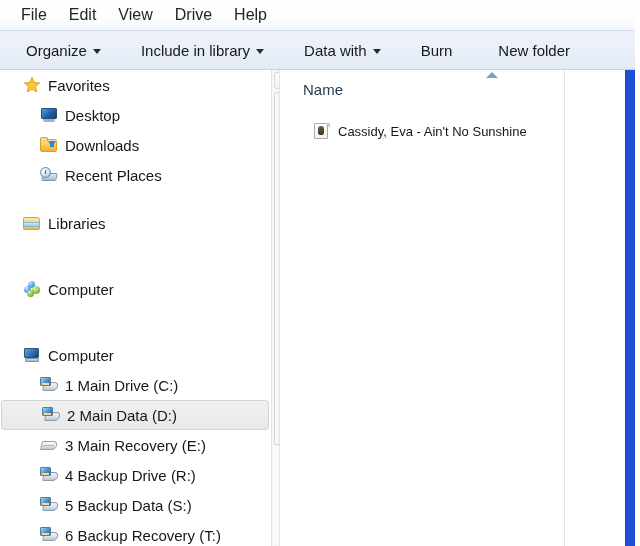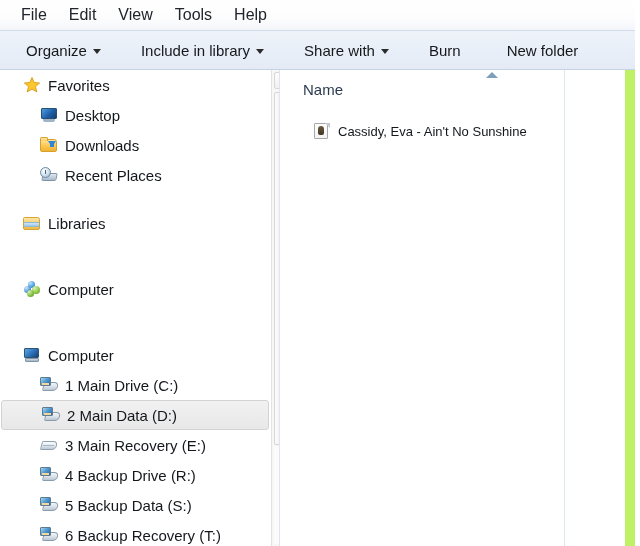--- a/index.html
+++ b/index.html
@@ -13,21 +13,21 @@
     background: #ffffff;
     font-family: "Liberation Sans", sans-serif;
     color: #1b1b1b;
     -webkit-font-smoothing: antialiased;
   }
   .window {
     position: relative;
     width: 635px;
     height: 546px;
     overflow: hidden;
-    background: #bef264;
+    background: #1d4ed8;
   }
 
   
   .menubar {
     position: absolute;
     left: 0; top: 0;
     width: 640px; height: 30px;
     background: linear-gradient(to bottom, #ffffff 0%, #fdfdfe 60%, #f3f6fa 100%);
     display: flex;
     align-items: center;
@@ -433,35 +433,35 @@
 </style>
 </head>
 <body>
 
 <div class="window">
 
   <div class="menubar">
     <div class="menu-item">File</div>
     <div class="menu-item">Edit</div>
     <div class="menu-item">View</div>
-    <div class="menu-item">Tools</div>
+    <div class="menu-item">Drive</div>
     <div class="menu-item">Help</div>
   </div>
 
   <div class="toolbar">
     <div class="tb-btn">
       <span class="tb-label">Organize</span>
       <span class="caret"></span>
     </div>
     <div class="tb-btn">
       <span class="tb-label">Include in library</span>
       <span class="caret"></span>
     </div>
     <div class="tb-btn">
-      <span class="tb-label">Share with</span>
+      <span class="tb-label">Data with</span>
       <span class="caret"></span>
     </div>
     <div class="tb-btn">
       <span class="tb-label">Burn</span>
     </div>
     <div class="tb-btn">
       <span class="tb-label">New folder</span>
     </div>
   </div>
 

